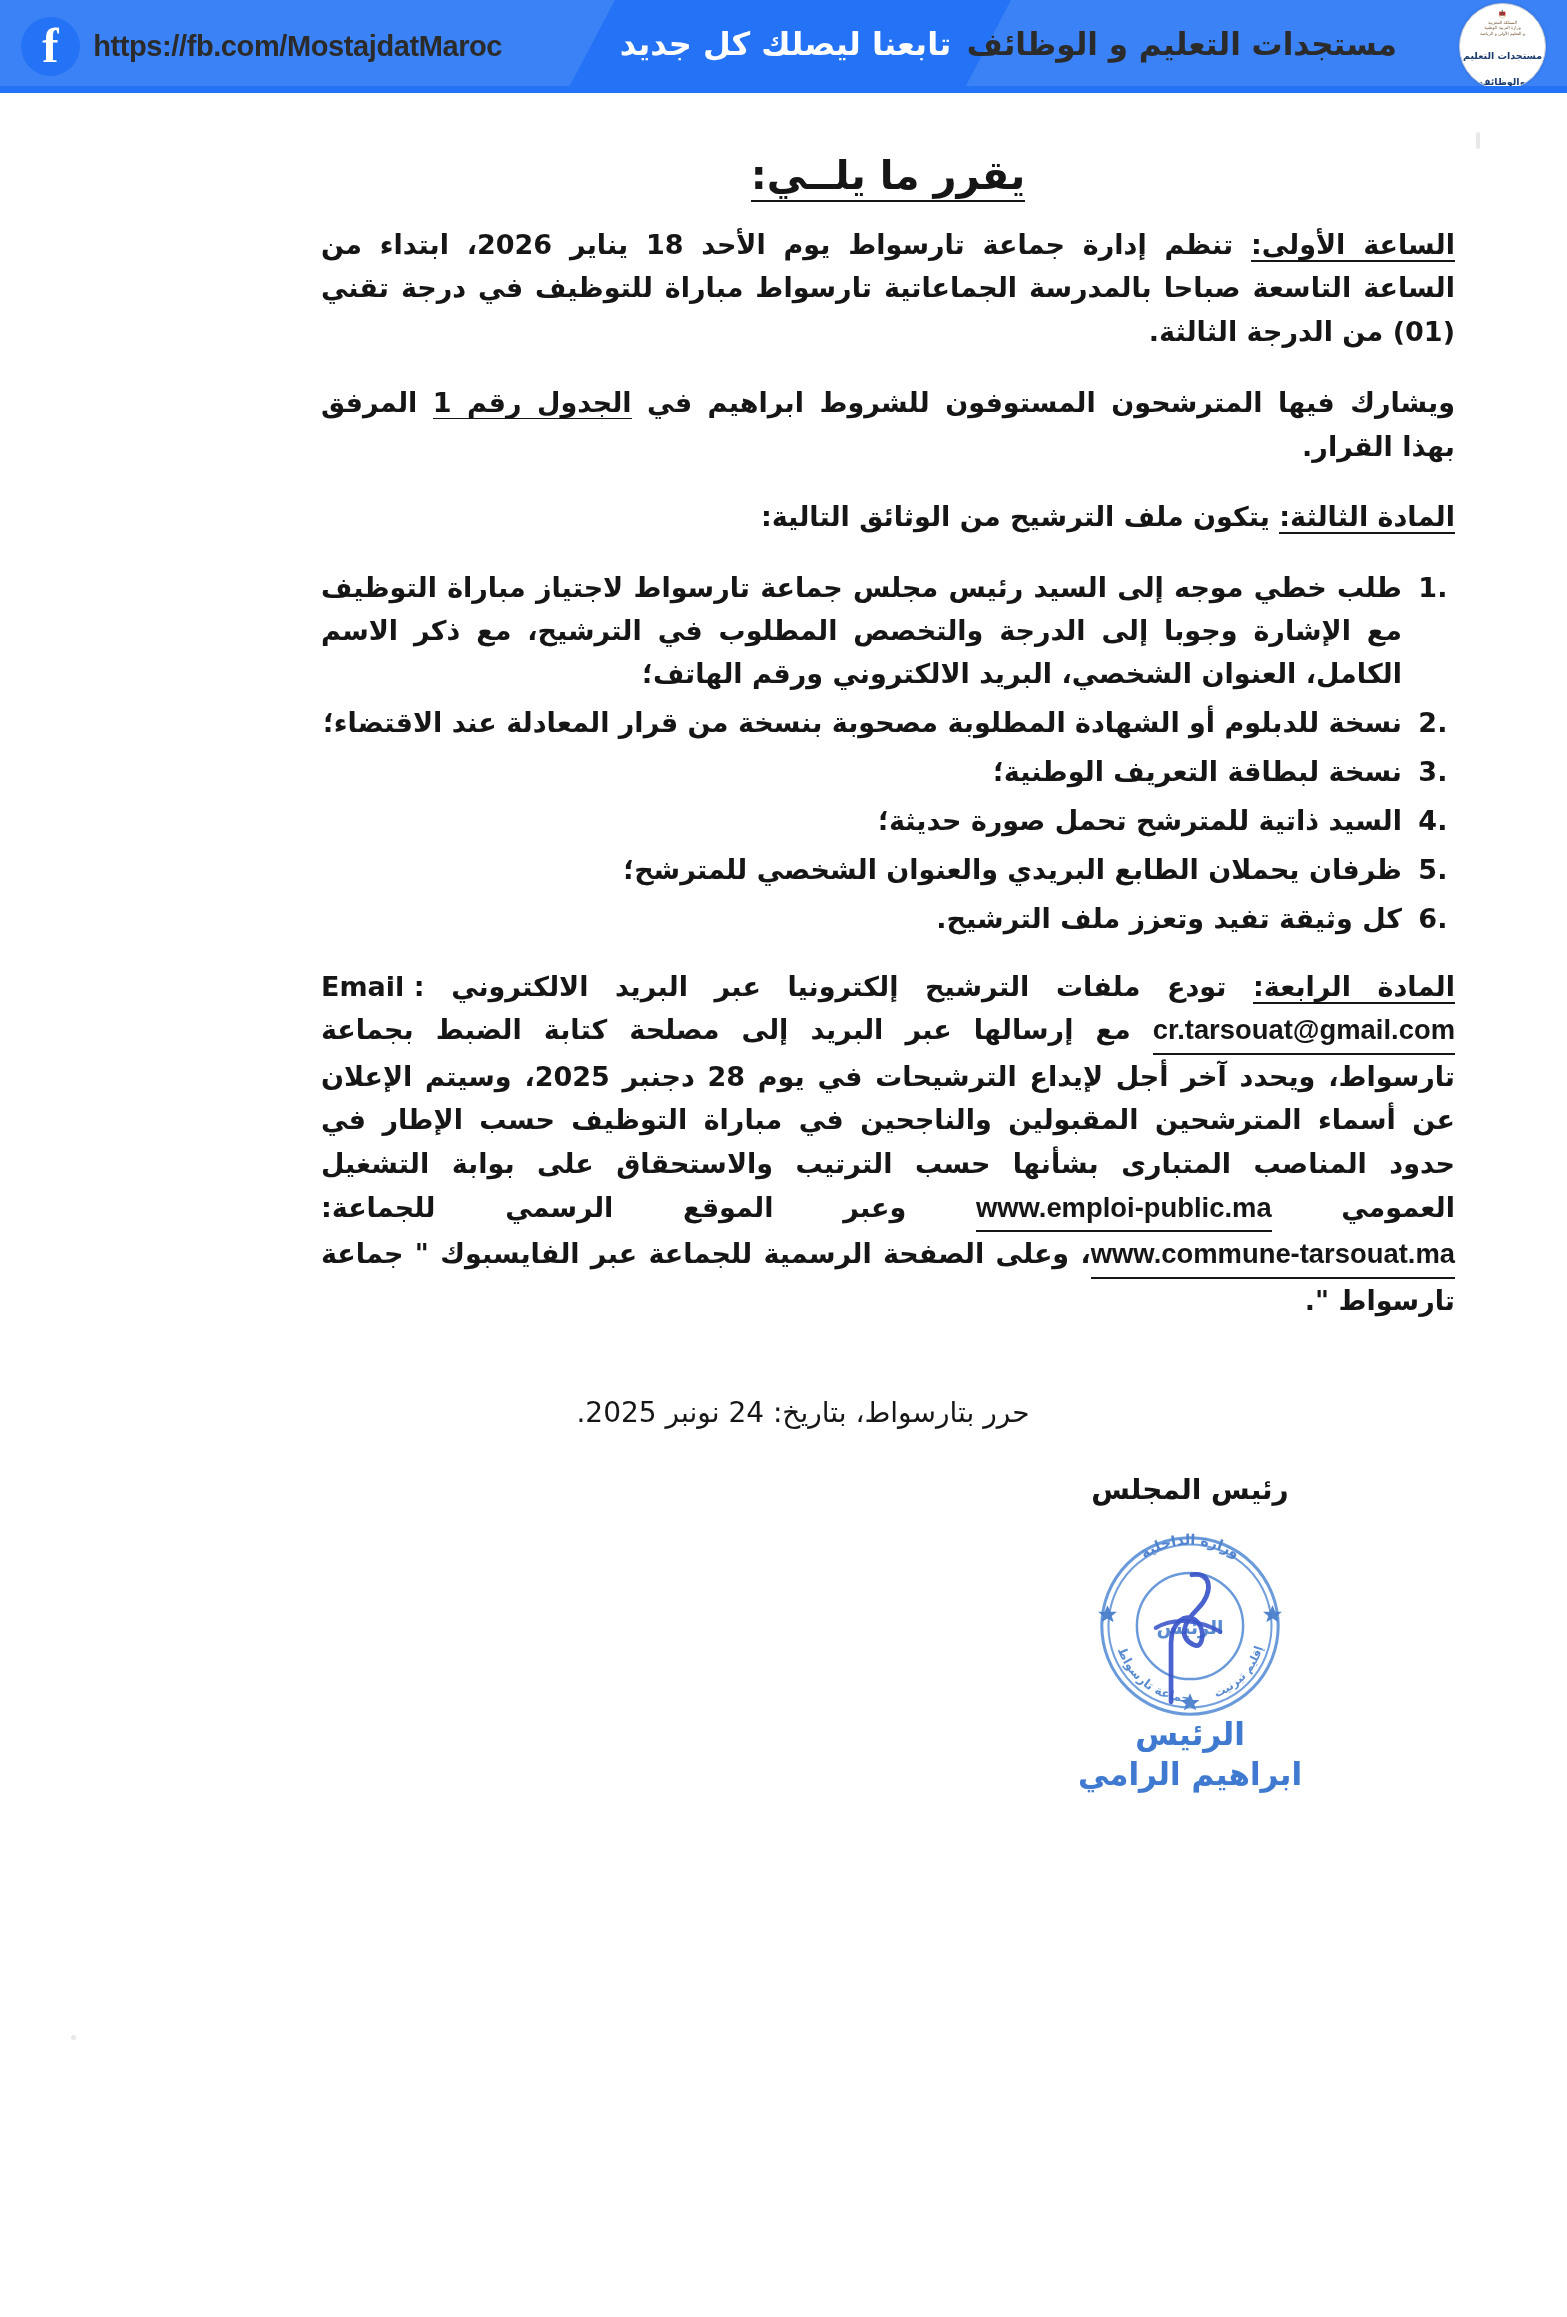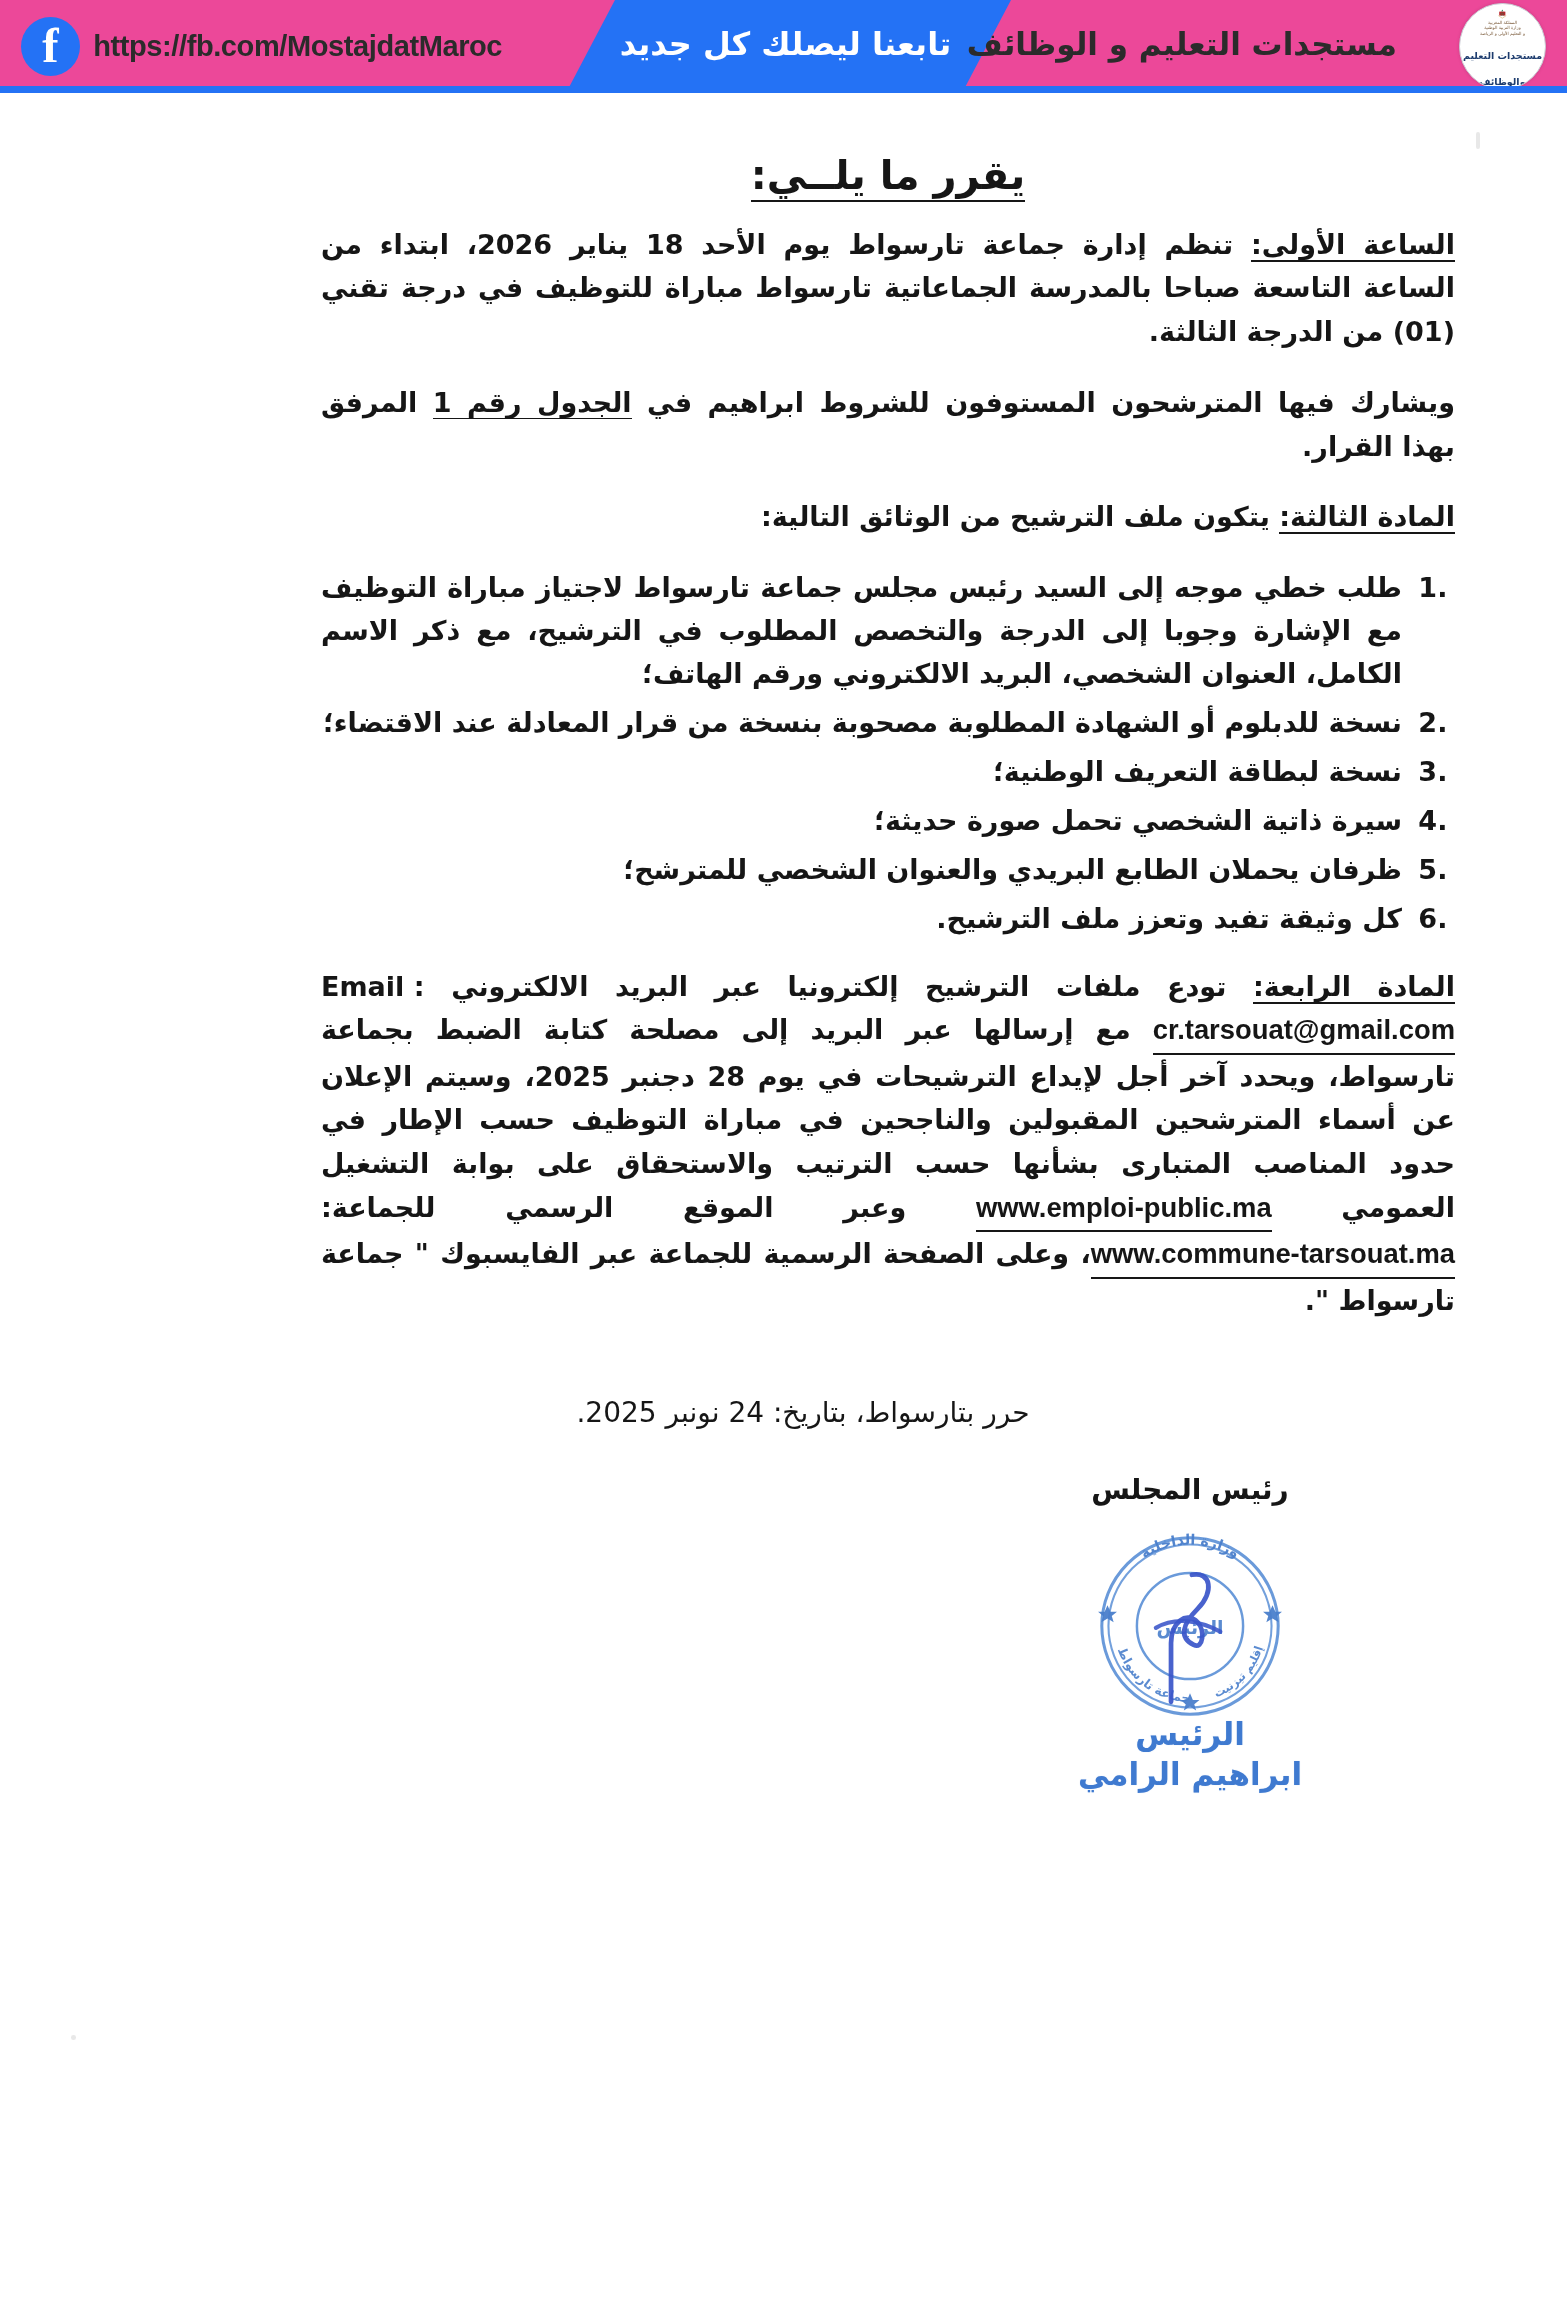--- a/index.html
+++ b/index.html
@@ -15,21 +15,21 @@
     position: relative;
     font-family: "DejaVu Sans", "Liberation Sans", sans-serif;
     overflow: hidden;
   }
 
   
   .banner {
     position: relative;
     width: 1567px;
     height: 93px;
-    background: #ec4899;
+    background: #3b82f6;
     overflow: hidden;
     display: flex;
     align-items: center;
   }
   .banner-blue-shape {
     position: absolute;
     top: 0;
     left: 566px;
     width: 445px;
     height: 93px;
@@ -325,21 +325,21 @@
 
 
   <p class="para" style="text-align:right;">
     <span class="art-label">المادة الثالثة:</span><span> يتكون ملف الترشيح من الوثائق التالية:</span>
   </p>
 
   <ol class="doc-list">
     <li>طلب خطي موجه إلى السيد رئيس مجلس جماعة تارسواط لاجتياز مباراة التوظيف مع الإشارة وجوبا إلى الدرجة والتخصص المطلوب في الترشيح، مع ذكر الاسم الكامل، العنوان الشخصي، البريد الالكتروني ورقم الهاتف؛</li>
     <li class="nojustify">نسخة للدبلوم أو الشهادة المطلوبة مصحوبة بنسخة من قرار المعادلة عند الاقتضاء؛</li>
     <li class="nojustify">نسخة لبطاقة التعريف الوطنية؛</li>
-    <li class="nojustify">سيرة ذاتية الشخصي تحمل صورة حديثة؛</li>
+    <li class="nojustify">السيد ذاتية للمترشح تحمل صورة حديثة؛</li>
     <li class="nojustify">ظرفان يحملان الطابع البريدي والعنوان الشخصي للمترشح؛</li>
     <li class="nojustify">كل وثيقة تفيد وتعزز ملف الترشيح.</li>
   </ol>
 
   <p class="para">
     <span class="art-label">المادة الرابعة:</span><span> تودع ملفات الترشيح إلكترونيا عبر البريد الالكتروني </span><span class="ltr-inline">Email : </span><span class="link-uline">cr.tarsouat@gmail.com</span><span> مع إرسالها عبر البريد إلى مصلحة كتابة الضبط بجماعة تارسواط، ويحدد آخر أجل لإيداع الترشيحات في يوم </span><span class="bold">28 دجنبر 2025</span><span>، وسيتم الإعلان عن أسماء المترشحين المقبولين والناجحين في مباراة التوظيف حسب الإطار في حدود المناصب المتبارى بشأنها حسب الترتيب والاستحقاق على بوابة التشغيل العمومي </span><span class="link-uline">www.emploi-public.ma</span><span> وعبر الموقع الرسمي للجماعة: </span><span class="link-uline">www.commune-tarsouat.ma</span><span>، وعلى الصفحة الرسمية للجماعة عبر الفايسبوك " </span><span class="bold">جماعة تارسواط</span><span class="bold"> ".</span>
   </p>
 
   <div class="date-line">حرر بتارسواط، بتاريخ: 24 نونبر 2025.</div>
 

